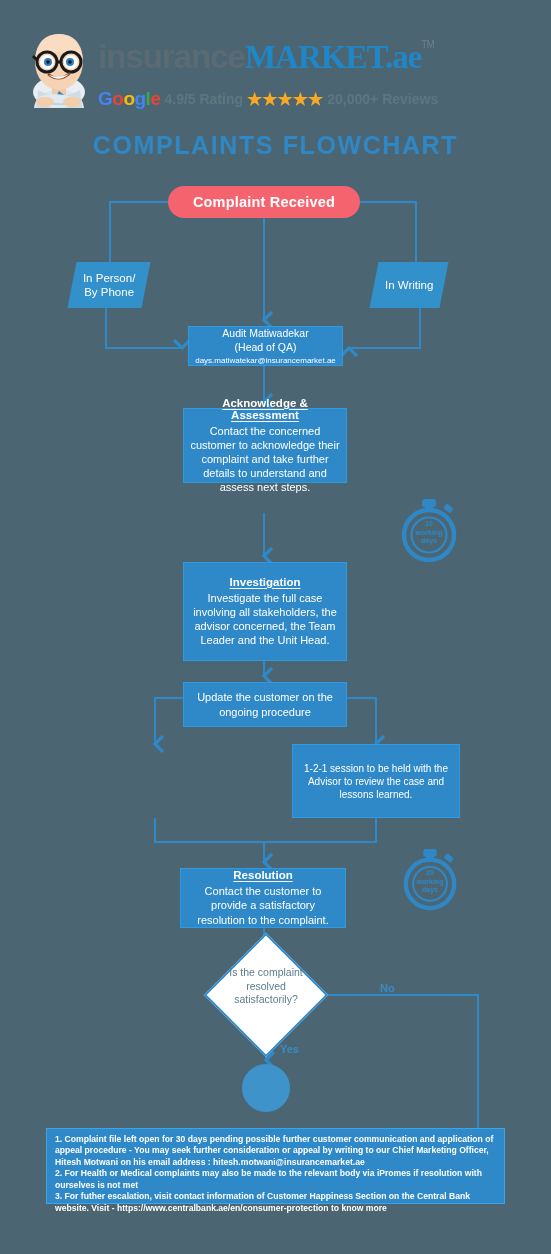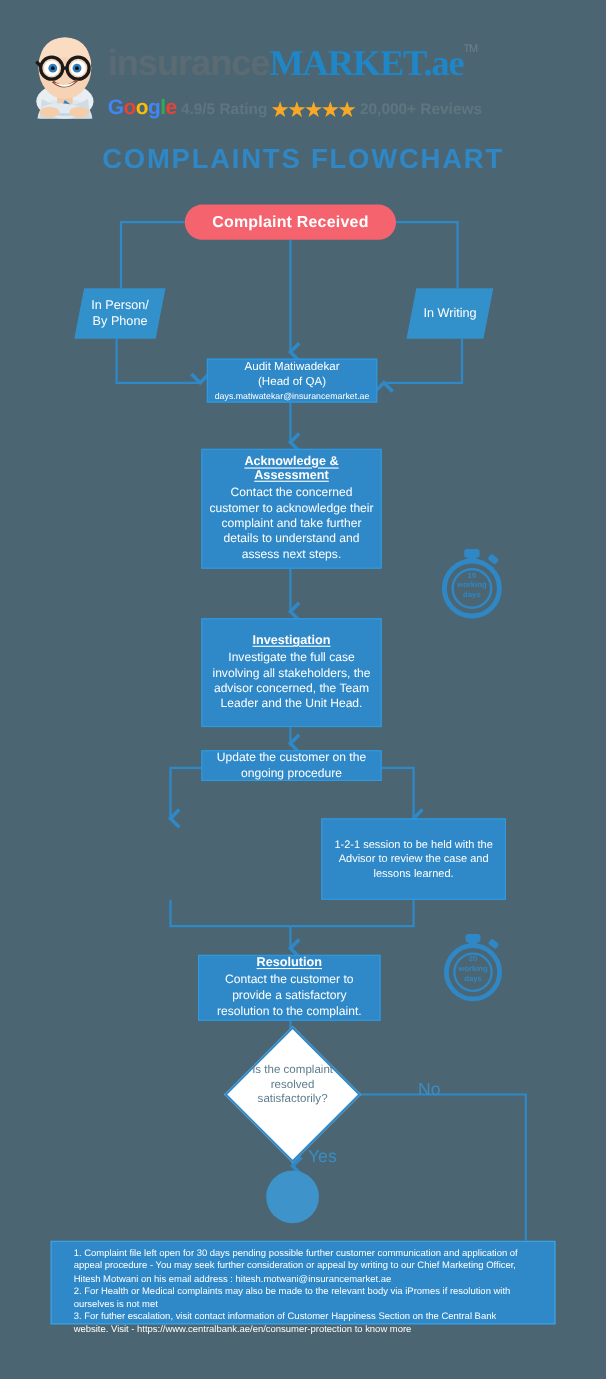--- a/index.html
+++ b/index.html
@@ -63,23 +63,23 @@
 
   .box {
     background: #2f89c8; border: 1.5px solid #2f9ae0;
     display: flex; flex-direction: column; align-items: center; justify-content: center;
     padding: 4px 6px;
   }
   .b-owner   { left: 188px; top: 326px; width: 155px; height: 40px; }
   .b-owner .l1 { font-size: 10.5px; line-height: 1.3; }
   .b-owner .l2 { font-size: 8px; margin-top: 2px; }
 
-  .b-ack  { left: 183px; top: 408px; width: 164px; height: 109px; }
+  .b-ack  { left: 183px; top: 408px; width: 164px; height: 75px; }
   .b-inv  { left: 183px; top: 562px; width: 164px; height: 99px; }
-  .b-upd  { left: 183px; top: 682px; width: 164px; height: 28px; }
+  .b-upd  { left: 183px; top: 682px; width: 164px; height: 45px; }
   .b-aud  { left: 70px; top: 744px; width: 168px; height: 74px; }
   .b-121  { left: 292px; top: 744px; width: 168px; height: 74px; }
   .b-res  { left: 180px; top: 868px; width: 166px; height: 60px; }
 
   .b-head {
     font-size: 11.5px; font-weight: 700; text-decoration: underline;
     text-underline-offset: 2px; margin-bottom: 3px;
   }
   .b-body { font-size: 11px; line-height: 1.28; }
   .b-body-sm { font-size: 10px; line-height: 1.3; }
@@ -91,42 +91,42 @@
   }
   .diamond-label {
     position: absolute; left: 216px; top: 966px; width: 100px;
     text-align: center; color: #5d7d8c; font-size: 10.5px; line-height: 1.3;
   }
   .end-circle {
     position: absolute; left: 242px; top: 1064px; width: 48px; height: 48px;
     background: #3e93ca; border-radius: 50%;
   }
   .edge-label {
-    position: absolute; color: #3a8cc4; font-size: 16px; font-weight: 400; padding-left: 44px;
+    position: absolute; color: #3a8cc4; font-size: 11px; font-weight: 700; padding-left: 44px;
   }
   .lbl-no  { left: 336px; top: 982px; }
   .lbl-yes { left: 236px; top: 1043px; }
 
   
   .watch { position: absolute; }
   .w1 { left: 398px; top: 498px; }
   .w2 { left: 400px; top: 848px; }
   .watch-txt {
     position: absolute; left: 0; top: 0; width: 100%; height: 100%;
     display: flex; flex-direction: column; align-items: center; justify-content: center;
     color: #2f87c6; font-size: 7px; font-weight: 700; line-height: 1.25;
     pointer-events: none;
   }
 
   
   .notes {
     position: absolute; left: 46px; top: 1128px; width: 459px; height: 76px;
     background: #2f89c8; border: 1.5px solid #3fa4e3;
-    padding: 5px 20px;
-    color: #fff; font-size: 8.6px; font-weight: 400; line-height: 1.33;
+    padding: 5px 8px;
+    color: #fff; font-size: 8.6px; font-weight: 700; line-height: 1.33;
     text-align: left;
   }
   .notes p { margin: 0; }
 </style>
 </head>
 <body>
 
 <div id="page">
 
   <div class="header">

